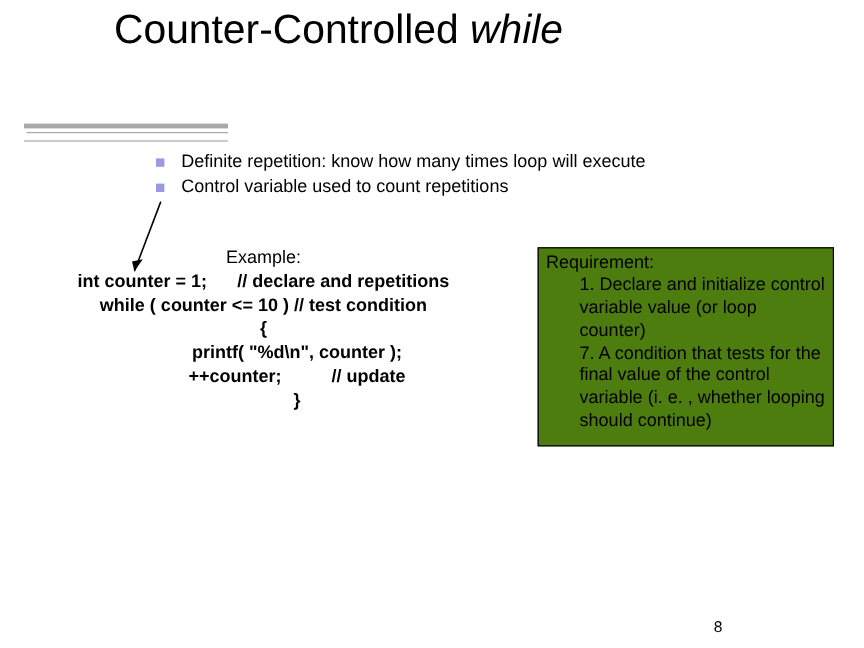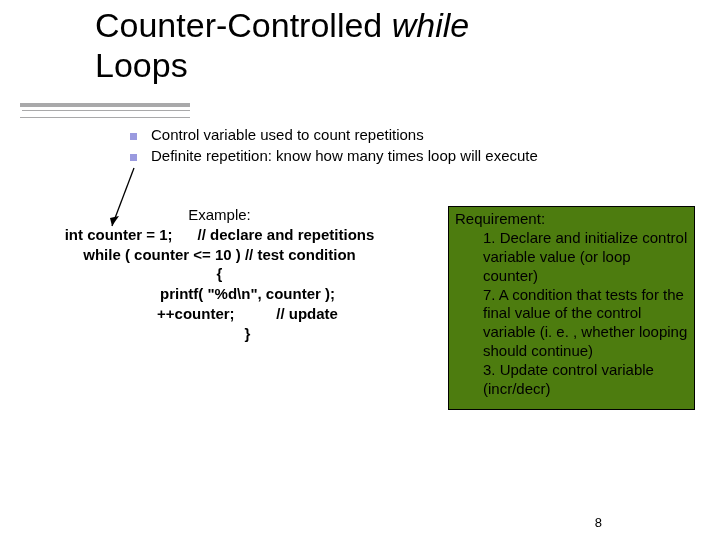--- a/index.html
+++ b/index.html
@@ -113,34 +113,33 @@
     overflow: visible;
   }
 </style>
 </head>
 <body>
 
 <div class="slide">
 
   <div class="title">
     <span>Counter-Controlled </span><span class="italic">while</span><br>
-    <span>Loops</span>
   </div>
 
   <div class="rule-outer"></div>
   <div class="rule-inner"></div>
 
   <div class="bullets">
     <div class="row">
       <div class="sq"></div>
-      <div class="tx">Control variable used to count repetitions</div>
+      <div class="tx">Definite repetition: know how many times loop will execute</div>
     </div>
     <div class="row">
       <div class="sq"></div>
-      <div class="tx">Definite repetition: know how many times loop will execute</div>
+      <div class="tx">Control variable used to count repetitions</div>
     </div>
   </div>
 
   <svg class="arrow">
     <line x1="26" y1="0" x2="4" y2="58" stroke="#000" stroke-width="1.3"></line>
     <polygon points="4,58 11,48 2,50" fill="#000"></polygon>
   </svg>
 
   <div class="example">
     <span>Example:</span><br>
@@ -155,18 +154,17 @@
     <span class="b indent1">
       <span>++counter;</span>&nbsp;&nbsp;&nbsp;&nbsp;&nbsp;&nbsp;&nbsp;&nbsp;&nbsp;&nbsp;<span>// update</span>
     </span>
     <span class="b indent1">}</span>
   </div>
 
   <div class="reqbox">
     <span>Requirement:</span>
     <span class="in">1. Declare and initialize control variable value (or loop counter)</span>
     <span class="in">7. A condition that tests for the final value of the control variable (i. e. , whether looping should continue)</span>
-    <span class="in">3. Update control variable (incr/decr)</span>
   </div>
 
   <div class="pagenum">8</div>
 
 </div>
 
 </body></html>

